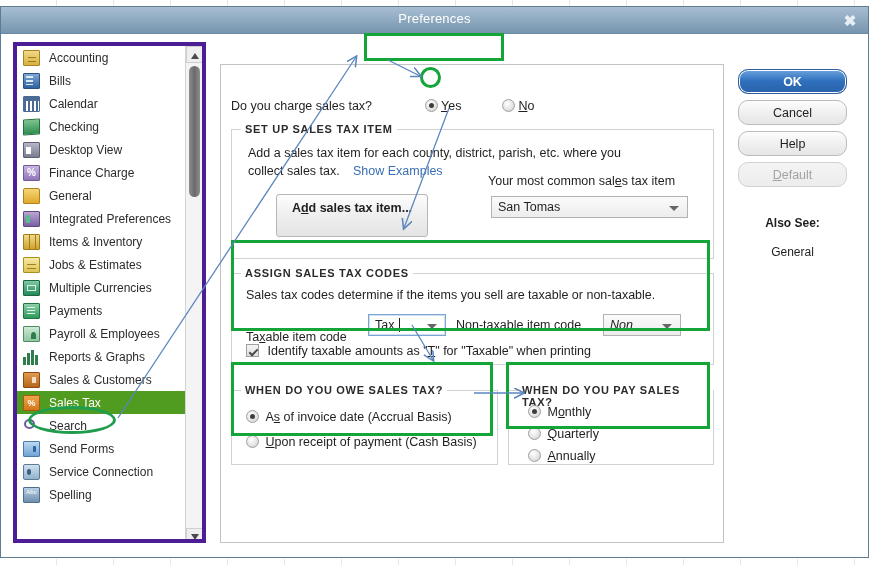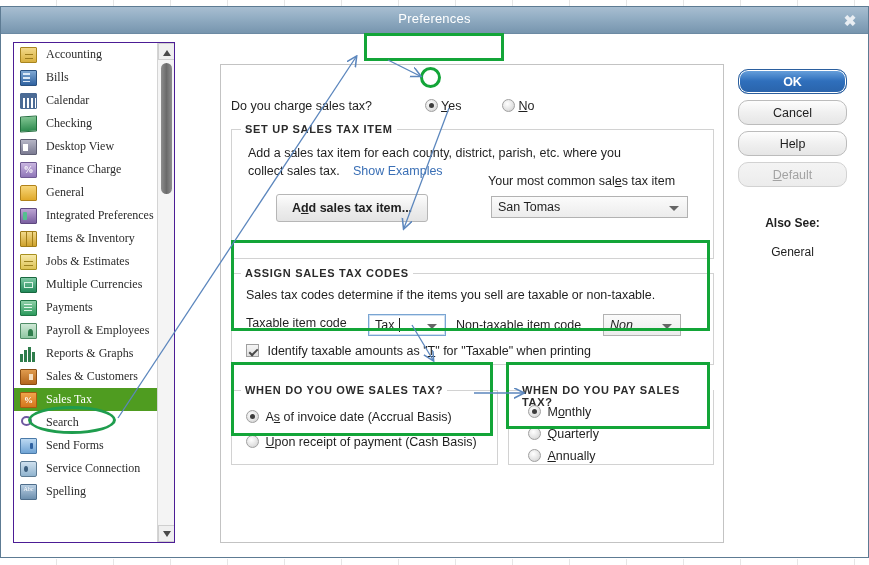--- a/index.html
+++ b/index.html
@@ -60,25 +60,24 @@
   .client {
     position: relative;
     width: 867px; height: 523px;
     background: #ffffff;
   }
 
   
   .sidebar {
     position: absolute;
     left: 12px; top: 8px;
-    width: 162px; height: 501px;
-    border: 1px solid #4c1d95;
+    width: 193px; height: 501px;
+    border: 4px solid #4c1d95;
     background: #ffffff;
     overflow: hidden;
-    font-family: Liberation Serif, serif;
   }
   .list {
     position: absolute;
     left: 0; top: 0; width: 178px;
   }
   .item {
     display: flex;
     align-items: center;
     height: 23px;
     padding-left: 6px;
@@ -523,39 +522,39 @@
           <span class="radio"></span><span class="rlabel"><u class="hk">N</u><span>o</span></span>
         </div>
 
         <div class="group" style="left:10px; top:64px; width:483px; height:130px;">
           <div class="glabel">SET UP SALES TAX ITEM</div>
 
           <div class="gtext" style="left:16px; top:16px;">Add a sales tax item for each county, district, parish, etc. where you</div>
           <div class="gtext" style="left:16px; top:34px;">collect sales tax.</div>
           <div class="gtext link" style="left:121px; top:34px;">Show Examples</div>
 
-          <div class="btn" style="left:44px; top:64px; width:152px; height:28px; line-height:27px;">
+          <div class="btn" style="left:44px; top:64px; width:152px; height:43px; line-height:27px;">
             <span>A</span><u class="hk">d</u><span>d sales tax item...</span>
           </div>
 
           <div class="gtext" style="left:256px; top:44px;">
             <span>Your most common sal</span><u class="hk">e</u><span>s tax item</span>
           </div>
           <div class="combo" style="left:259px; top:66px; width:197px;">
             <span class="val">San Tomas</span>
             <span class="caret"></span>
           </div>
         </div>
 
         <div class="group" style="left:10px; top:208px; width:483px; height:92px;">
           <div class="glabel">ASSIGN SALES TAX CODES</div>
 
           <div class="gtext" style="left:14px; top:14px;">Sales tax codes determine if the items you sell are taxable or non-taxable.</div>
 
-          <div class="gtext" style="left:14px; top:42px;text-decoration:underline;">
+          <div class="gtext" style="left:14px; top:56px;">
             <span>Ta</span><u class="hk">x</u><span>able item code</span>
           </div>
           <div class="combo focused" style="left:136px; top:40px; width:78px;">
             <span class="val">Tax</span>
             <span class="caretblink" style="left:30px"></span>
             <span class="caret"></span>
           </div>
 
           <div class="gtext" style="left:224px; top:44px;">
             <span>Non-taxa</span><u class="hk">b</u><span>le item code</span>

